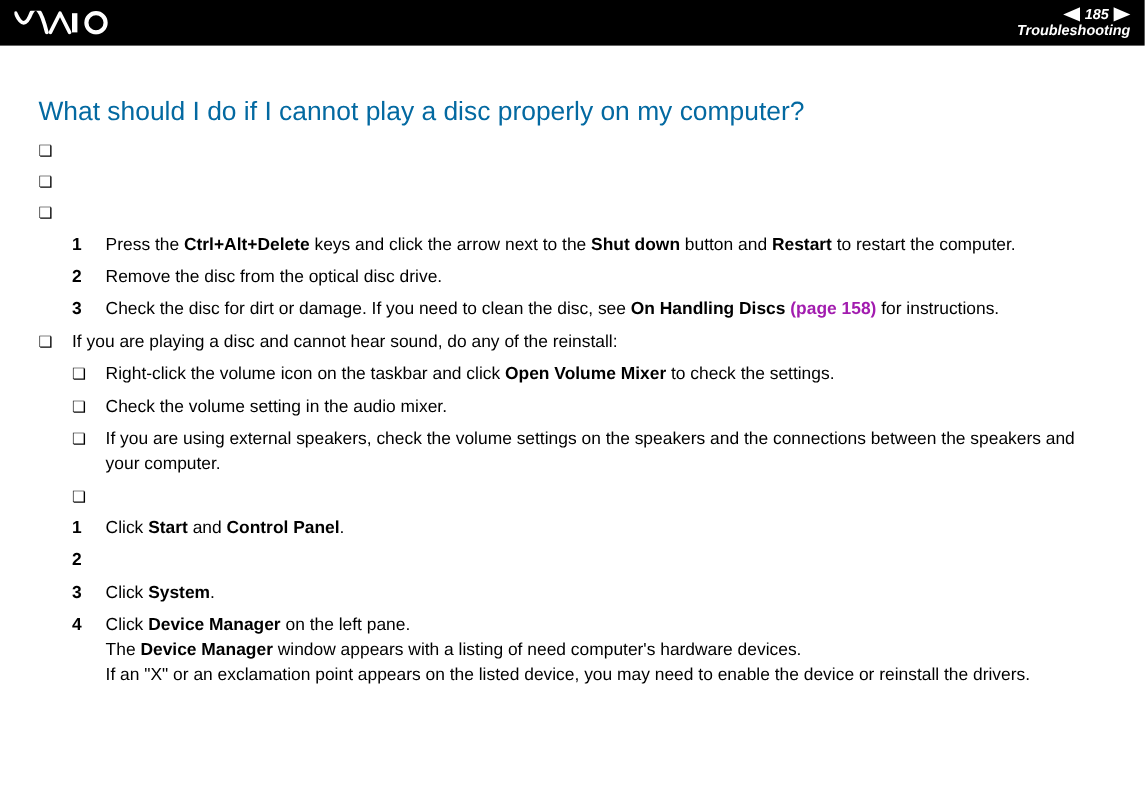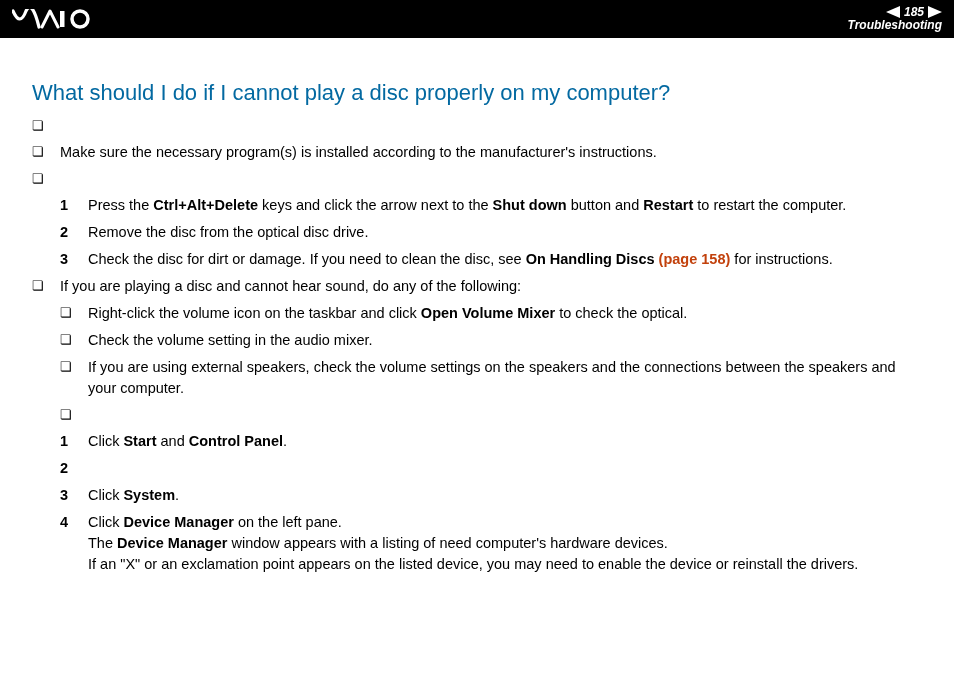--- a/index.html
+++ b/index.html
@@ -79,21 +79,21 @@
   .li-bullet .num {
     font-weight: bold;
     flex: 0 0 16px;
     text-align: left;
   }
   .sub {
     padding-left: 28px;
   }
   b { font-weight: bold; }
   .link {
-    color: #c2410c;
+    color: #a21caf;
     font-weight: bold;
   }
   .square {
     font-size: 13px;
     line-height: 20px;
     display: inline-block;
     width: 14px;
   }
 </style>
 </head>
@@ -120,47 +120,46 @@
 
 <div class="content">
   <div class="title">What should I do if I cannot play a disc properly on my computer?</div>
 
   <ul class="list">
     <li class="li-bullet">
       <span class="marker square">❏</span>
     </li>
     <li class="li-bullet">
       <span class="marker square">❏</span>
-      <span>Make sure the necessary program(s) is installed according to the manufacturer's instructions.</span>
     </li>
     <li class="li-bullet">
       <span class="marker square">❏</span>
     </li>
 
     <li class="li-bullet sub">
       <span class="num">1</span>
       <span><span>Press the </span><b>Ctrl+Alt+Delete</b><span> keys and click the arrow next to the </span><b>Shut down</b><span> button and </span><b>Restart</b><span> to restart the computer.</span></span>
     </li>
     <li class="li-bullet sub">
       <span class="num">2</span>
       <span>Remove the disc from the optical disc drive.</span>
     </li>
     <li class="li-bullet sub">
       <span class="num">3</span>
       <span><span>Check the disc for dirt or damage. If you need to clean the disc, see </span><b>On Handling Discs</b><span class="link"> (page 158)</span><span> for instructions.</span></span>
     </li>
 
     <li class="li-bullet">
       <span class="marker square">❏</span>
-      <span>If you are playing a disc and cannot hear sound, do any of the following:</span>
+      <span>If you are playing a disc and cannot hear sound, do any of the reinstall:</span>
     </li>
 
     <li class="li-bullet sub">
       <span class="marker square">❏</span>
-      <span><span>Right-click the volume icon on the taskbar and click </span><b>Open Volume Mixer</b><span> to check the optical.</span></span>
+      <span><span>Right-click the volume icon on the taskbar and click </span><b>Open Volume Mixer</b><span> to check the settings.</span></span>
     </li>
     <li class="li-bullet sub">
       <span class="marker square">❏</span>
       <span>Check the volume setting in the audio mixer.</span>
     </li>
     <li class="li-bullet sub">
       <span class="marker square">❏</span>
       <span>If you are using external speakers, check the volume settings on the speakers and the connections between the speakers and your computer.</span>
     </li>
     <li class="li-bullet sub">

